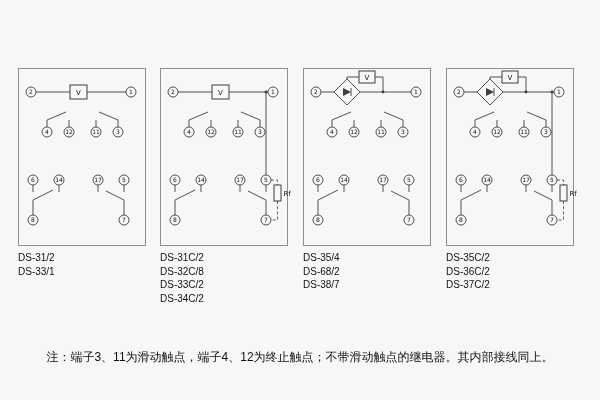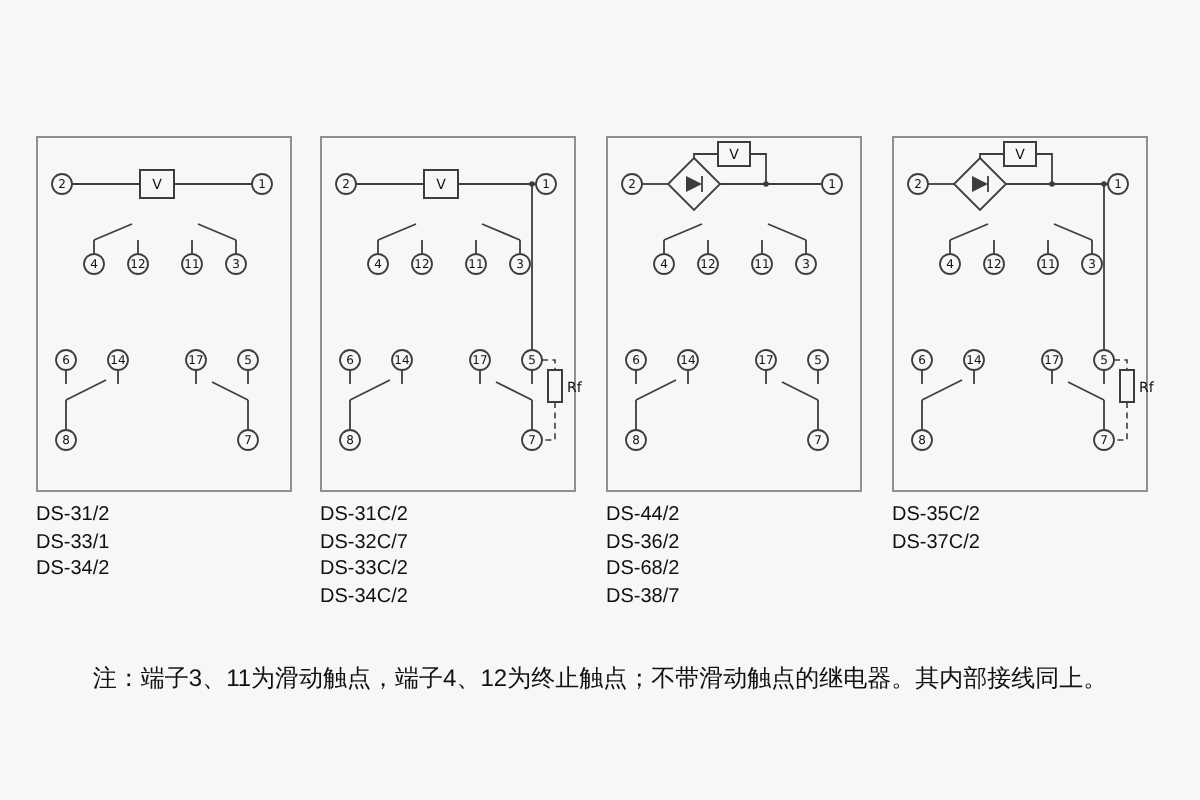--- a/index.html
+++ b/index.html
@@ -17,21 +17,21 @@
   .term{fill:#f7f7f5;stroke:#3d3d3d;stroke-width:0.9}
   .tnum{font-size:6px;fill:#111;text-anchor:middle;font-family:"DejaVu Sans",sans-serif}
   .comp{fill:none;stroke:#3d3d3d;stroke-width:1}
   .clabel{font-size:7px;fill:#111;text-anchor:middle;font-family:"DejaVu Sans",sans-serif}
   .rlabel{font-size:7px;fill:#111;font-family:"DejaVu Sans",sans-serif}
   .dot{fill:#3d3d3d}
   .diamond{fill:none;stroke:#3d3d3d;stroke-width:0.9}
   .diode{fill:#3d3d3d;stroke:none}
   .dbar{stroke:#3d3d3d;stroke-width:0.9}
   .models{width:128px;margin-top:5px;text-align:left;font-size:10px;line-height:13.5px}
-  .note{position:absolute;left:0;top:331px;width:600px;text-align:center;font-size:12px}
+  .note{position:absolute;left:0;top:349px;width:600px;text-align:center;font-size:12px}
 </style>
 </head>
 <body>
 
 <div class="panel" style="left:18px">
  <svg width="140" height="178" viewBox="0 0 140 178">
   <rect class="box" x="0.5" y="0.5" width="127" height="177"></rect>
   <g class="wire">
     <line x1="18" y1="24" x2="52" y2="24"></line>
         <line x1="69" y1="24" x2="108" y2="24"></line>
@@ -99,21 +99,20 @@
         <text class="tnum" x="15" y="154.2">8</text>
       </g>
   <g>
         <circle class="term" cx="106" cy="152" r="5"></circle>
         <text class="tnum" x="106" y="154.2">7</text>
       </g>
  </svg>
  <div class="models">
   <div>DS-31/2</div>
   <div>DS-33/1</div>
-  <div>DS-34/2</div>
  </div>
 </div>
 
 <div class="panel" style="left:160px">
  <svg width="140" height="178" viewBox="0 0 140 178">
   <rect class="box" x="0.5" y="0.5" width="127" height="177"></rect>
   <g class="wire">
     <line x1="18" y1="24" x2="52" y2="24"></line>
         <line x1="69" y1="24" x2="108" y2="24"></line>
     <line x1="106" y1="24" x2="106" y2="107"></line>
@@ -189,21 +188,21 @@
         <circle class="term" cx="15" cy="152" r="5"></circle>
         <text class="tnum" x="15" y="154.2">8</text>
       </g>
   <g>
         <circle class="term" cx="106" cy="152" r="5"></circle>
         <text class="tnum" x="106" y="154.2">7</text>
       </g>
  </svg>
  <div class="models">
   <div>DS-31C/2</div>
-  <div>DS-32C/7</div>
+  <div>DS-32C/8</div>
   <div>DS-33C/2</div>
   <div>DS-34C/2</div>
  </div>
 </div>
 
 <div class="panel" style="left:303px">
  <svg width="140" height="178" viewBox="0 0 140 178">
   <rect class="box" x="0.5" y="0.5" width="127" height="177"></rect>
   <g class="wire">
     <line x1="18" y1="24" x2="31" y2="24"></line>
@@ -278,22 +277,21 @@
   <g>
         <circle class="term" cx="15" cy="152" r="5"></circle>
         <text class="tnum" x="15" y="154.2">8</text>
       </g>
   <g>
         <circle class="term" cx="106" cy="152" r="5"></circle>
         <text class="tnum" x="106" y="154.2">7</text>
       </g>
  </svg>
  <div class="models">
-  <div>DS-44/2</div>
-  <div>DS-36/2</div>
+  <div>DS-35/4</div>
   <div>DS-68/2</div>
   <div>DS-38/7</div>
  </div>
 </div>
 
 <div class="panel" style="left:446px">
  <svg width="140" height="178" viewBox="0 0 140 178">
   <rect class="box" x="0.5" y="0.5" width="127" height="177"></rect>
   <g class="wire">
     <line x1="18" y1="24" x2="31" y2="24"></line>
@@ -379,17 +377,18 @@
         <circle class="term" cx="15" cy="152" r="5"></circle>
         <text class="tnum" x="15" y="154.2">8</text>
       </g>
   <g>
         <circle class="term" cx="106" cy="152" r="5"></circle>
         <text class="tnum" x="106" y="154.2">7</text>
       </g>
  </svg>
  <div class="models">
   <div>DS-35C/2</div>
+  <div>DS-36C/2</div>
   <div>DS-37C/2</div>
  </div>
 </div>
 
 <div class="note">注：端子3、11为滑动触点，端子4、12为终止触点；不带滑动触点的继电器。其内部接线同上。</div>
 
 </body></html>

